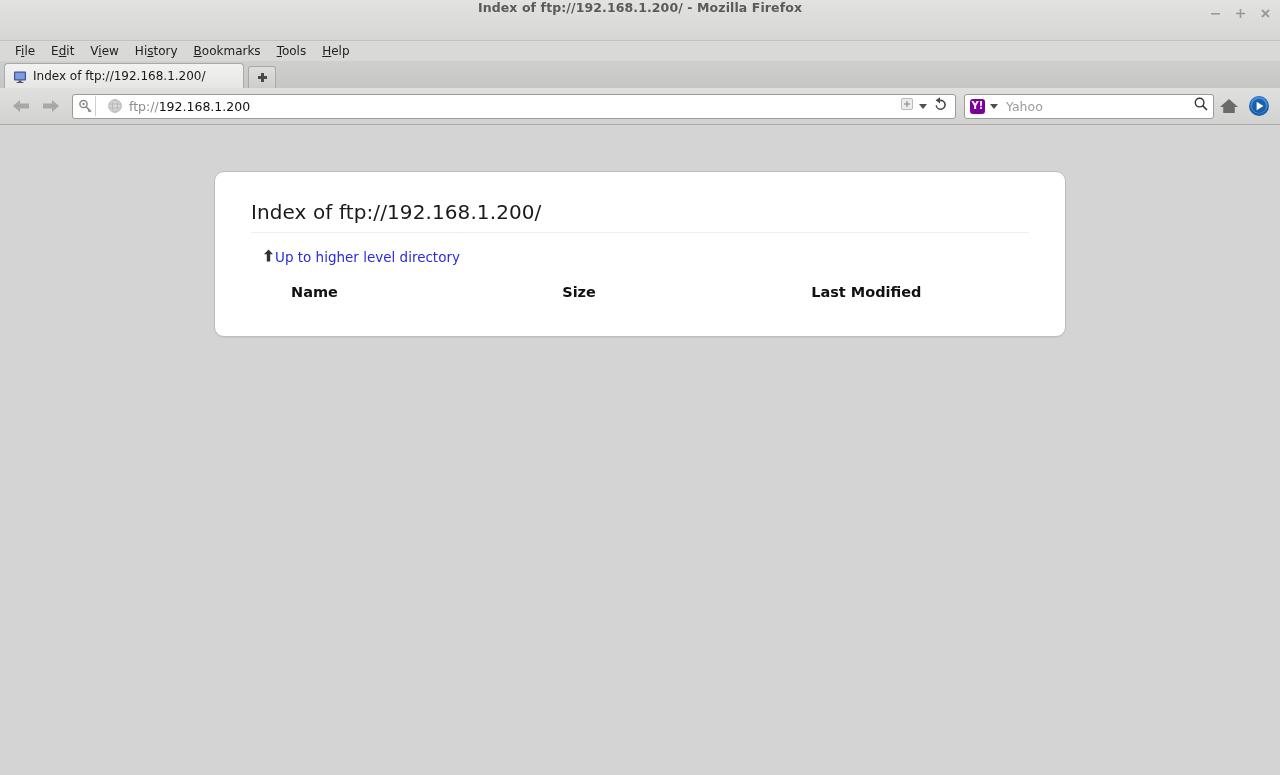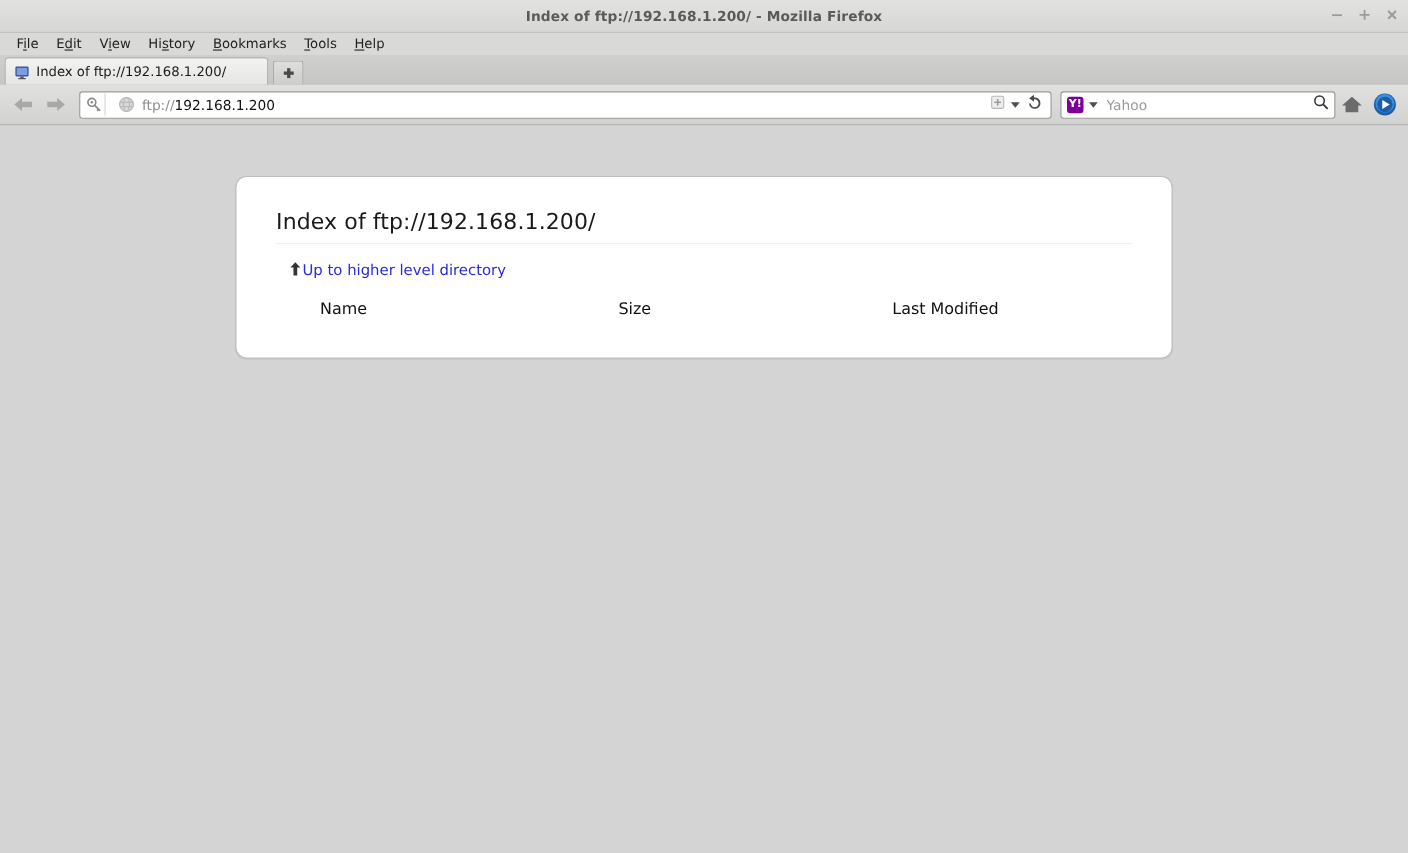--- a/index.html
+++ b/index.html
@@ -10,26 +10,25 @@
     overflow: hidden;
     font-family: "DejaVu Sans", "Liberation Sans", sans-serif;
   }
 
   body {
     background: #d4d4d4;
   }
 
   
   .titlebar {
-    height: 30px;
+    height: 41px;
     background: linear-gradient(to bottom, #e2e2e0 0%, #d6d6d4 100%);
     border-bottom: 1px solid #c2c2c0;
     position: relative;
     display: flex;
-    align-items: center;
     justify-content: center;
   }
   .titlebar-title {
     font-size: 12.5px;
     font-weight: bold;
     color: #5a5a5a;
     letter-spacing: 0.1px;
     white-space: nowrap;
   }
   .winbuttons {
@@ -277,21 +276,21 @@
   }
 
   .listing-table {
     width: 100%;
     margin-top: 16px;
     border-collapse: collapse;
     table-layout: fixed;
   }
   .listing-table th {
     font-size: 14.5px;
-    font-weight: normal;
+    font-weight: bold;
     color: #111;
     text-align: left;
     padding: 2px 0;
   }
   .col-name { width: 40%; padding-left: 40px !important; }
   .col-size { width: 32%; }
   .col-date { width: 28%; margin-top: 40px; }
 </style>
 </head>
 <body>

